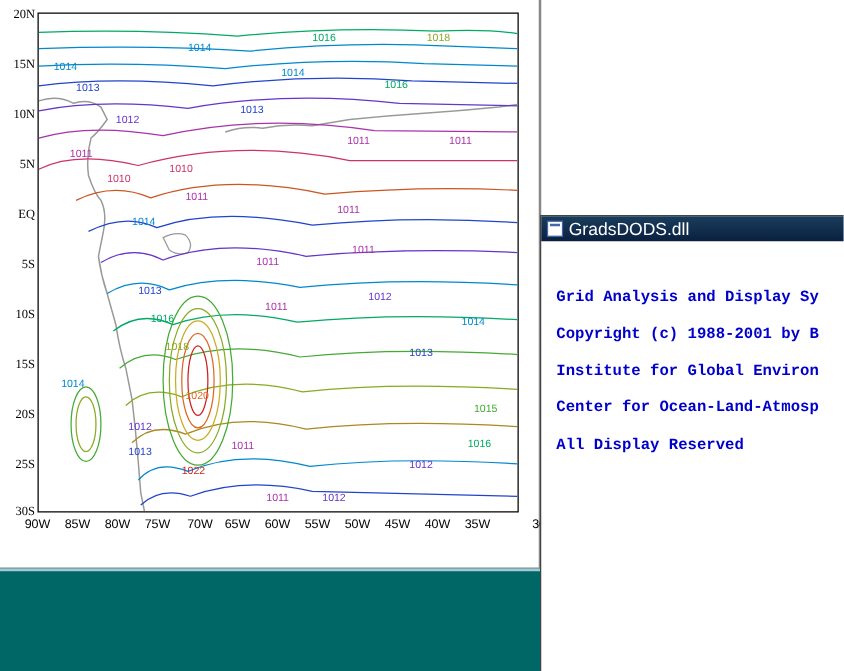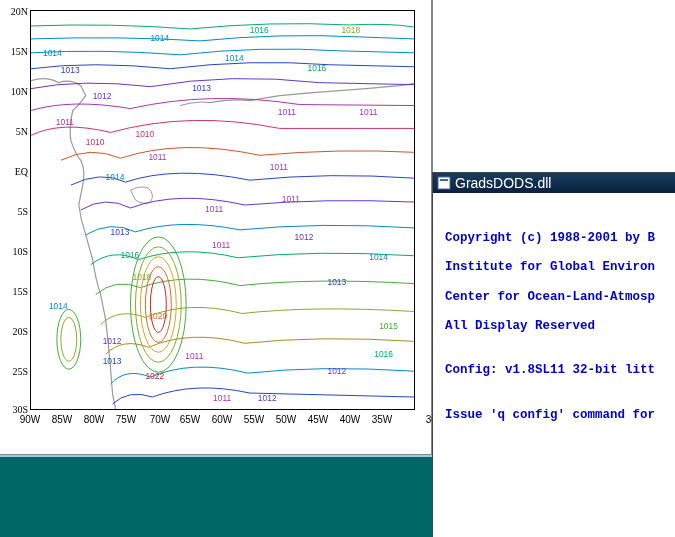--- a/index.html
+++ b/index.html
@@ -234,28 +234,27 @@
     <span class="titlebar-icon">
       <svg width="14" height="14" viewBox="0 0 14 14">
           <rect x="1" y="1" width="12" height="12" fill="#fff" stroke="#4466aa"></rect>
           <rect x="3" y="3" width="8" height="2" fill="#4466aa"></rect>
         </svg>
     </span>
     <span class="titlebar-text">GradsDODS.dll</span>
   </div>
   <div class="terminal-body">
 <div class="terminal-line"></div>
+<div class="terminal-line">Grid Analysis and Display Sy</div>
 <div class="terminal-line">Copyright (c) 1988-2001 by B</div>
 <div class="terminal-line">Institute for Global Environ</div>
 <div class="terminal-line">Center for Ocean-Land-Atmosp</div>
 <div class="terminal-line">All Display Reserved</div>
 <div class="terminal-line"></div>
-<div class="terminal-line">Config: v1.8SL11 32-bit litt</div>
-<div class="terminal-line"></div>
-<div class="terminal-line">Issue 'q config' command for</div>
+<div class="terminal-line"></div>
 <div class="terminal-line"></div>
 
 
 
 
 <div class="terminal-line"></div>
 
 <div class="terminal-line"></div>
 
 

